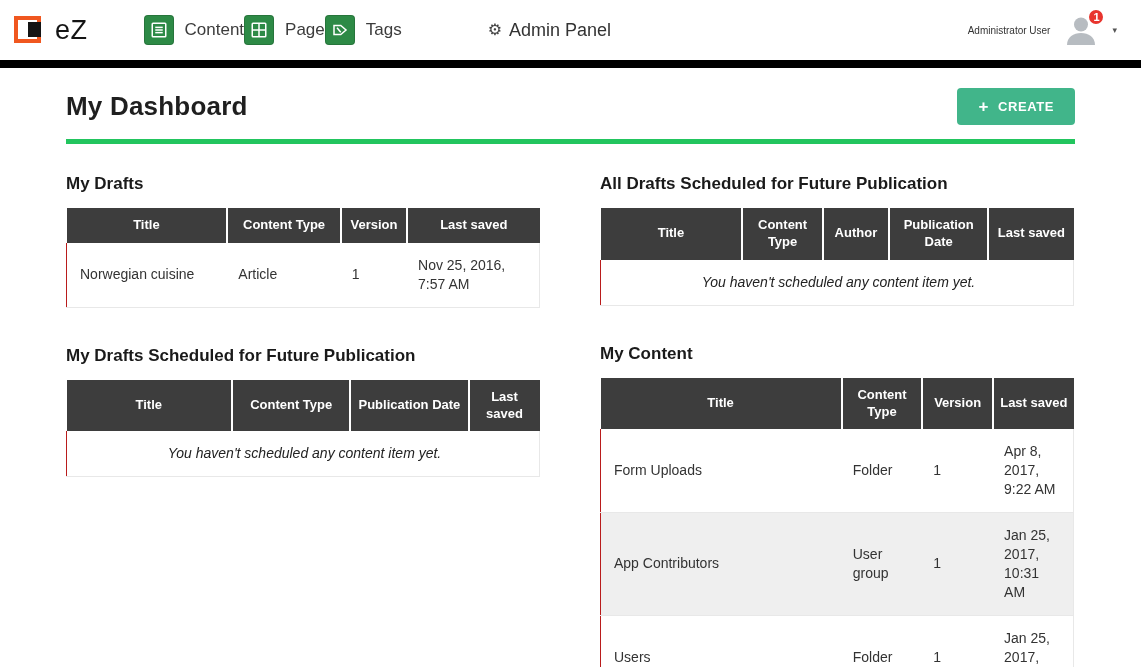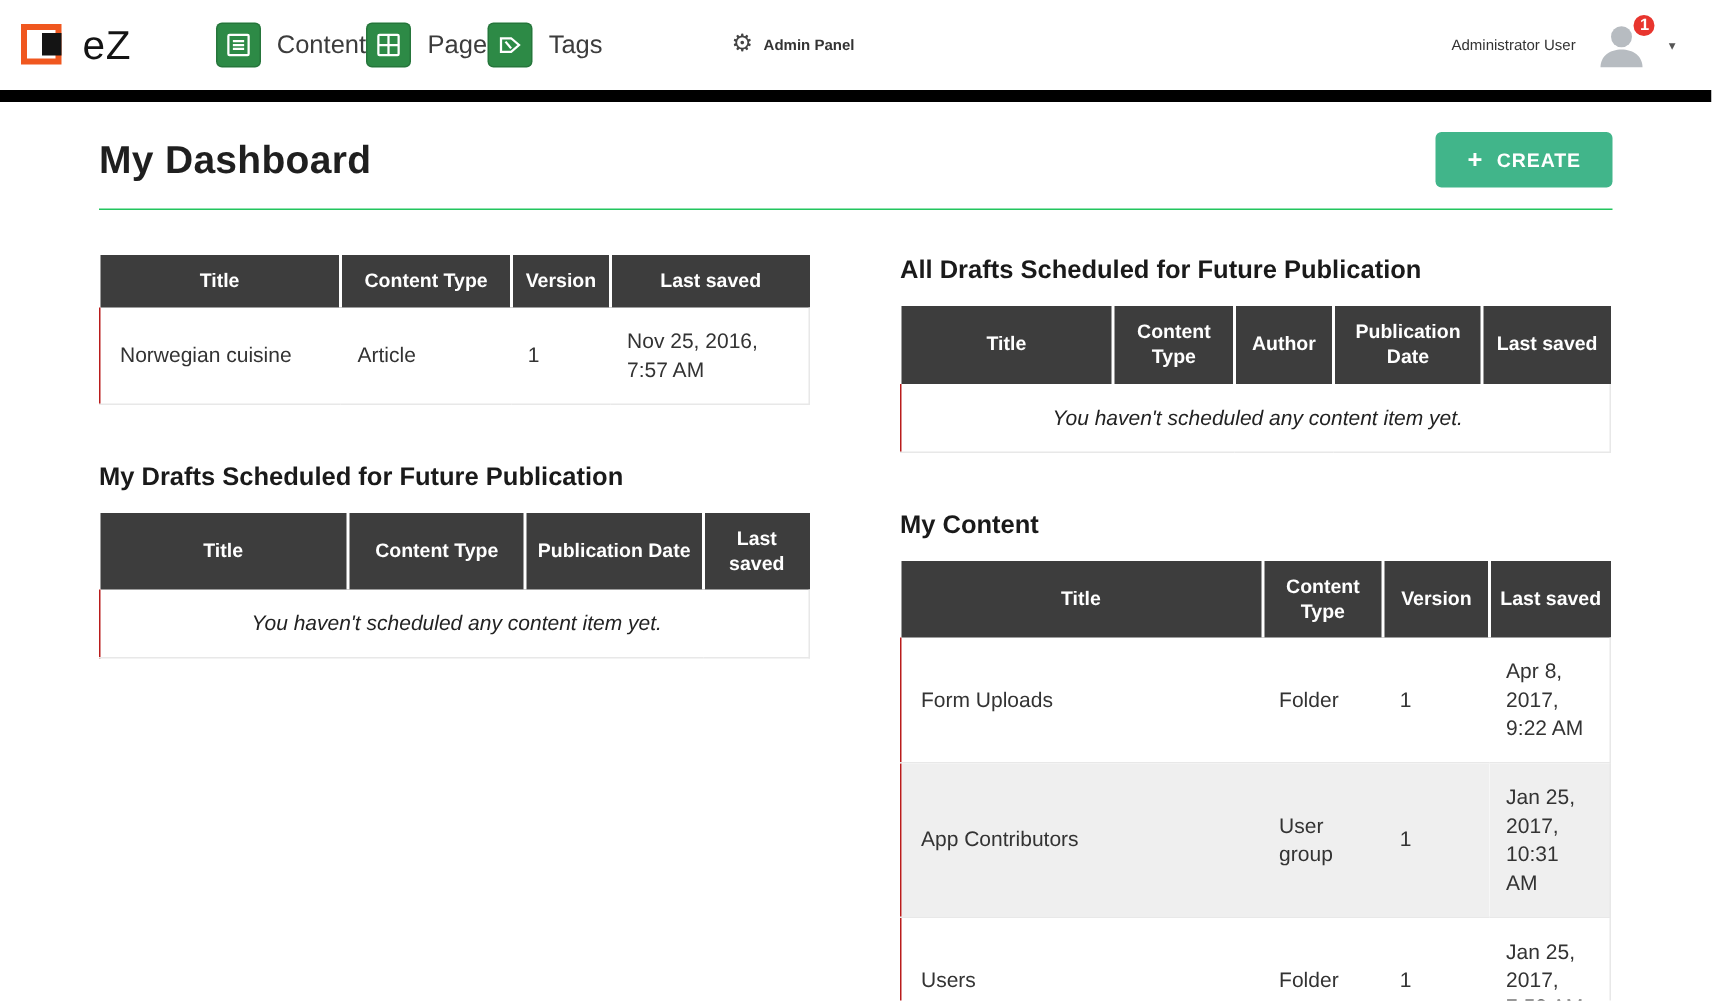--- a/index.html
+++ b/index.html
@@ -39,21 +39,21 @@
     width: 30px; height: 30px;
     background: #2d8a46;
     border-radius: 4px;
     display: flex; align-items: center; justify-content: center;
     box-shadow: inset 0 0 0 1px rgba(0,0,0,0.15);
   }
   .nav-label { font-size: 17px; color: #3c3c3c; }
 
   .admin-panel { display: flex; align-items: center; gap: 7px; margin-left: 86px; cursor: pointer; }
   .gear-glyph { font-size: 16px; color: #444; line-height: 1; }
-  .admin-label { font-size: 10px; color: #333; font-weight: bold; }
+  .admin-label { font-size: 18px; color: #333; }
 
   .user-area { margin-left: auto; display: flex; align-items: center; gap: 13px; padding-right: 6px; }
   .user-name { font-size: 10px; color: #333; }
   .avatar-wrap { position: relative; width: 36px; height: 30px; cursor: pointer; }
   .badge {
     position: absolute; top: -7px; right: -6px;
     min-width: 18px; height: 18px;
     background: #e8352e;
     border: 2px solid #fff;
     border-radius: 50%;
@@ -62,21 +62,21 @@
   }
   .caret { font-size: 9px; color: #555; cursor: pointer; }
 
   .black-bar { height: 8px; background: #000; }
 
   
   main { padding: 0 66px; }
   .page-header {
     display: flex; justify-content: space-between; align-items: center;
     margin-top: 20px; padding-bottom: 14px;
-    border-bottom: 1px solid #22c55e;
+    border-bottom: 5px solid #22c55e;
   }
   .page-title { font-size: 26px; font-weight: 700; color: #1f1f1f; letter-spacing: 0.2px; }
   .create-btn {
     display: inline-flex; align-items: center; gap: 9px;
     background: #41b58a; color: #fff;
     border: none; border-radius: 4px;
     padding: 11px 21px;
     font-family: "Liberation Sans", sans-serif;
     font-size: 13px; font-weight: bold; letter-spacing: 0.6px;
     cursor: pointer;
@@ -191,20 +191,21 @@
       <span class="plus-glyph">+</span>
       <span>CREATE</span>
     </button>
   </div>
 
   <div class="columns">
 
     <div class="col">
 
       <section class="section-block">
+        <h2 class="section-heading">My Drafts</h2>
         <table>
           <colgroup>
               <col style="width:34%">
               <col style="width:24%">
               <col style="width:14%">
               <col style="width:28%">
             </colgroup>
           <thead>
             <tr>
               <th>Title</th>

